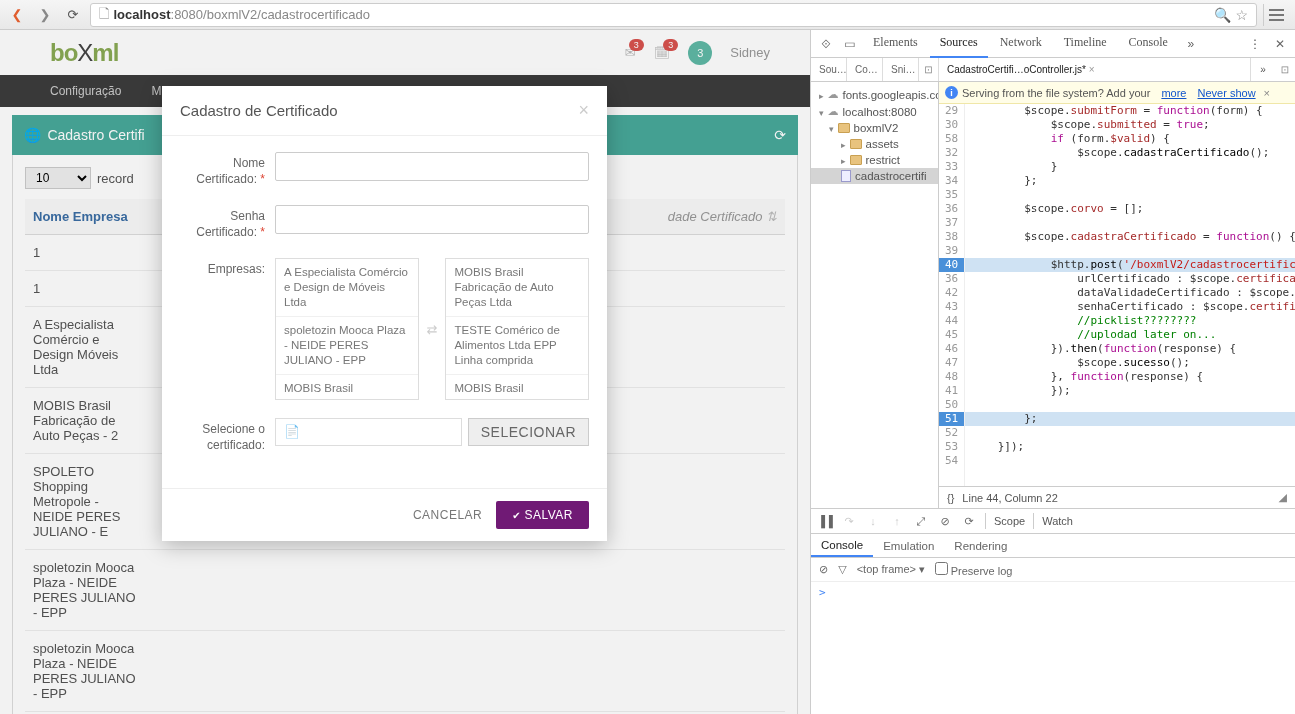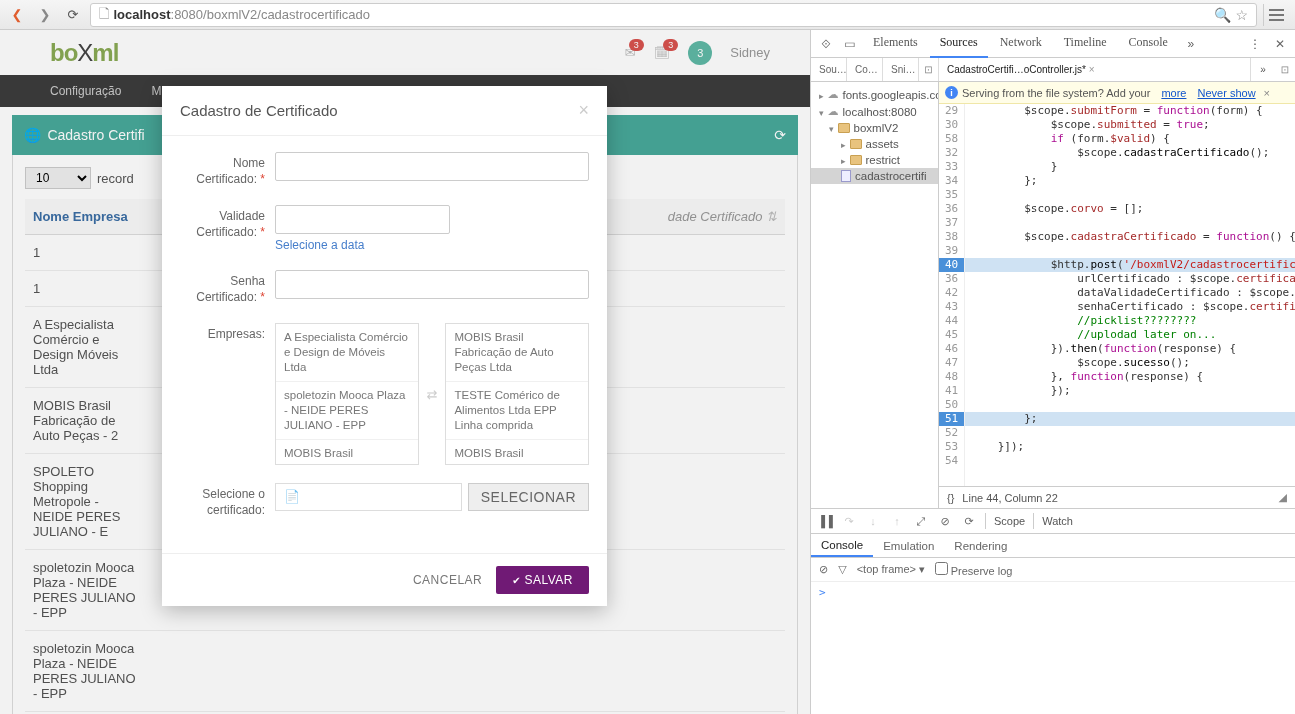--- a/index.html
+++ b/index.html
@@ -235,27 +235,20 @@
       <div class="modal-header">
         <h4>Cadastro de Certificado</h4>
         <span style="color:#ccc;font-size:18px">×</span>
       </div>
       <div class="modal-body">
         <div class="form-row">
           <div class="form-label"><span>Nome Certificado:</span> <span class="req">*</span></div>
           <div class="form-field"><input type="text" style=""></div>
         </div>
         <div class="form-row">
-          <div class="form-label"><span>Validade Certificado:</span> <span class="req">*</span></div>
-          <div class="form-field">
-            <input type="text" style="width: 175px;">
-            <div><span class="date-hint">Selecione a data</span></div>
-          </div>
-        </div>
-        <div class="form-row">
           <div class="form-label"><span>Senha Certificado:</span> <span class="req">*</span></div>
           <div class="form-field"><input type="text" style=""></div>
         </div>
         <div class="form-row">
           <div class="form-label"><span>Empresas:</span></div>
           <div class="form-field">
             <div class="picklist">
               <div class="picklist-box" id="pick-left">
                   <div class="opt">A Especialista Comércio e Design de Móveis Ltda</div>
                   <div class="opt">spoletozin Mooca Plaza - NEIDE PERES JULIANO - EPP</div>

